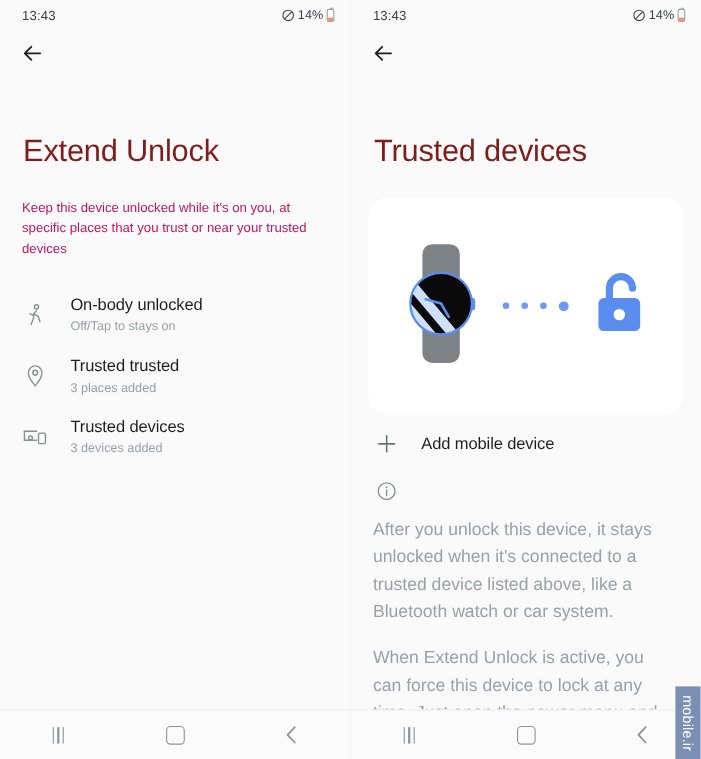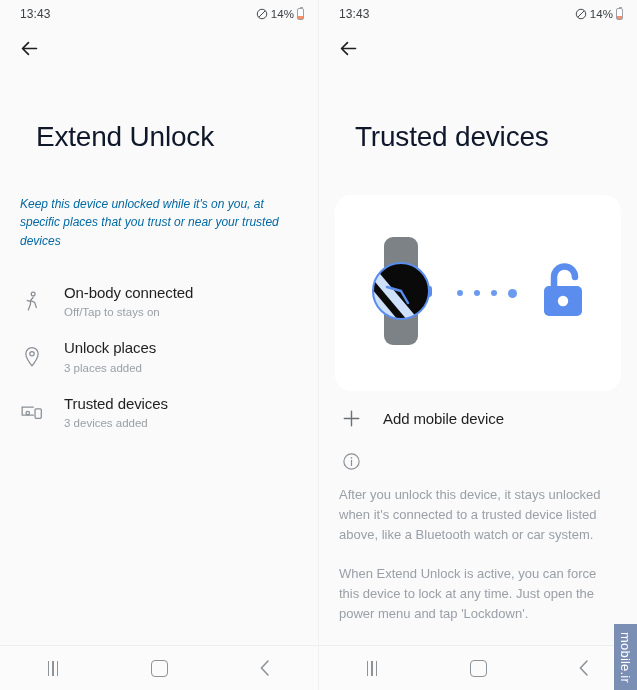--- a/index.html
+++ b/index.html
@@ -92,37 +92,36 @@
   .back-btn {
     width: 30px; height: 30px;
     display: flex; align-items: center; justify-content: center;
     cursor: pointer;
   }
 
   
   .headline {
     font-size: 28px;
     font-weight: 400;
-    color: #0f172a;
+    color: #7f1d1d;
     letter-spacing: -0.2px;
     line-height: 1.15;
     padding: 0 20px;
-    margin: 16px;
+    margin: 1px;
   }
   .left .headline { margin-top: 53px; }
   .right .headline { margin-top: 53px; }
 
   .subtitle {
     font-size: 12px;
-    color: #0369a1;
+    color: #be185d;
     line-height: 1.52;
     padding: 0 20px;
     margin: 26px 0 0 0;
     max-width: 285px;
-    font-style: italic;
   }
 
   
   .list { margin-top: 24px; }
   .row {
     display: flex;
     align-items: center;
     padding: 9px 20px 9px 18px;
     min-height: 48px;
     box-sizing: border-box;
@@ -199,21 +198,21 @@
     padding: 6px 20px 0 18px;
     display: flex;
   }
   .info-icon-row .ic {
     width: 28px; min-width: 28px;
     display: flex; align-items: center; justify-content: center;
   }
 
   .info-body { padding: 14px 20px 0 20px; }
   .info-p {
-    font-size: 13px;
+    font-size: 16px;
     color: #9aa0a6;
     line-height: 1.55;
     margin: 0 16px 18px 0;
     max-width: 290px;
   }
   .info-p:last-child { margin-bottom: 0; }
 
   
   .navbar {
     position: absolute;
@@ -304,34 +303,34 @@
     <div class="list">
 
       <div class="row">
         <div class="rowicon">
           <svg width="20" height="22" viewBox="0 0 24 26">
             <circle cx="13.4" cy="3.4" r="2.3" fill="none" stroke="#8a8f94" stroke-width="1.5"></circle>
             <path d="M13.3 7.6 L10.2 11.2 L10.2 15.4 L7.6 22.6 M10.2 11.2 L15.2 13.4 L17.2 19.6 M10.2 12.6 L6.2 11.0" fill="none" stroke="#8a8f94" stroke-width="1.5" stroke-linecap="round" stroke-linejoin="round"></path>
           </svg>
         </div>
         <div class="rowtext">
-          <span class="row-title">On-body connected</span>
+          <span class="row-title">On-body unlocked</span>
           <span class="row-sub">Off/Tap to stays on</span>
         </div>
       </div>
 
       <div class="row">
         <div class="rowicon">
           <svg width="20" height="22" viewBox="0 0 24 26">
             <path d="M12 1.8c-4.1 0-7.4 3.3-7.4 7.4 0 5.6 7.4 14.4 7.4 14.4s7.4-8.8 7.4-14.4c0-4.1-3.3-7.4-7.4-7.4z" fill="none" stroke="#8a8f94" stroke-width="1.5"></path>
             <circle cx="12" cy="9.1" r="2.6" fill="none" stroke="#8a8f94" stroke-width="1.5"></circle>
           </svg>
         </div>
         <div class="rowtext">
-          <span class="row-title">Unlock places</span>
+          <span class="row-title">Trusted trusted</span>
           <span class="row-sub">3 places added</span>
         </div>
       </div>
 
       <div class="row">
         <div class="rowicon">
           <svg width="22" height="18" viewBox="0 0 26 20">
             <path d="M1.4 4.2 v9.6 h13.2" fill="none" stroke="#8a8f94" stroke-width="1.5" stroke-linecap="round"></path>
             <path d="M1.4 4.2 h13.2" fill="none" stroke="#8a8f94" stroke-width="1.5" stroke-linecap="round"></path>
             <circle cx="8.0" cy="11.3" r="2.0" fill="none" stroke="#8a8f94" stroke-width="1.5"></circle>

